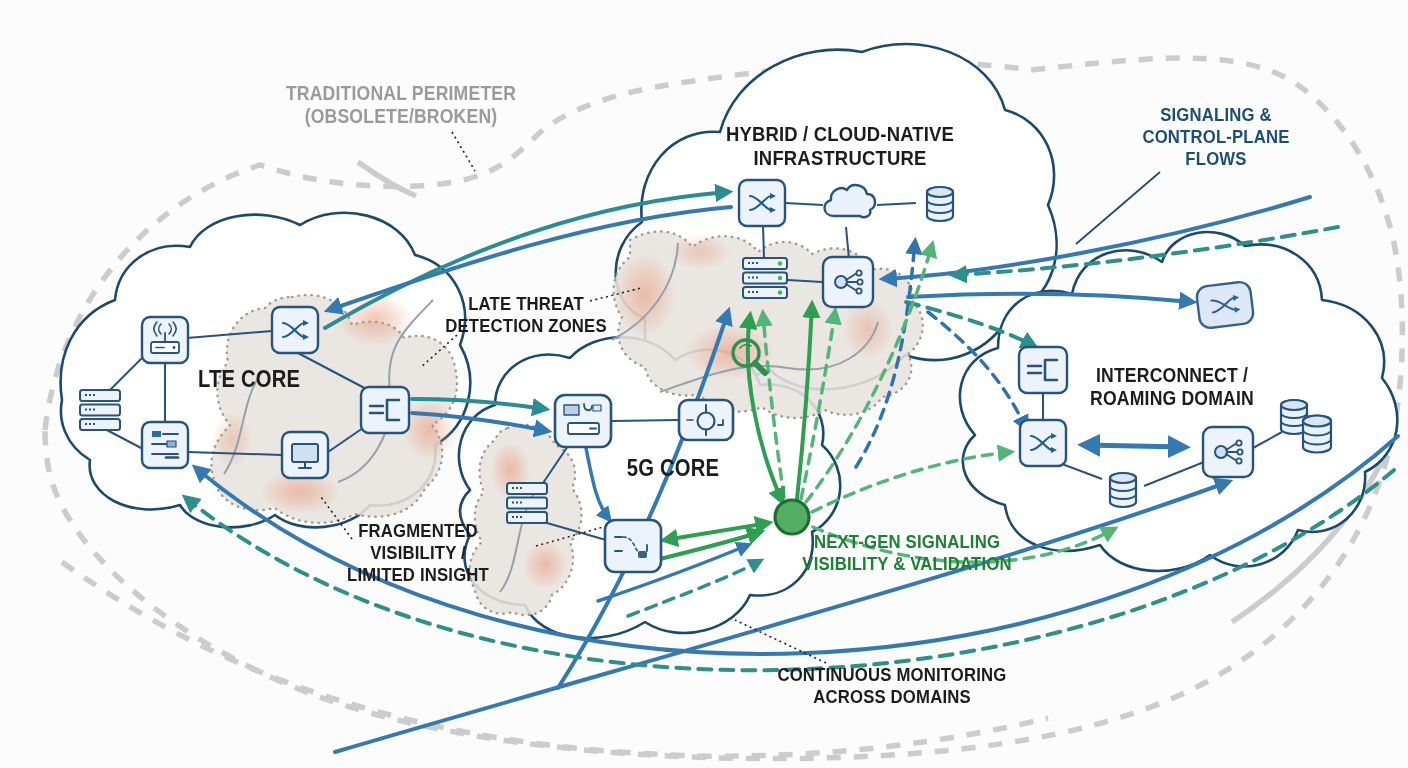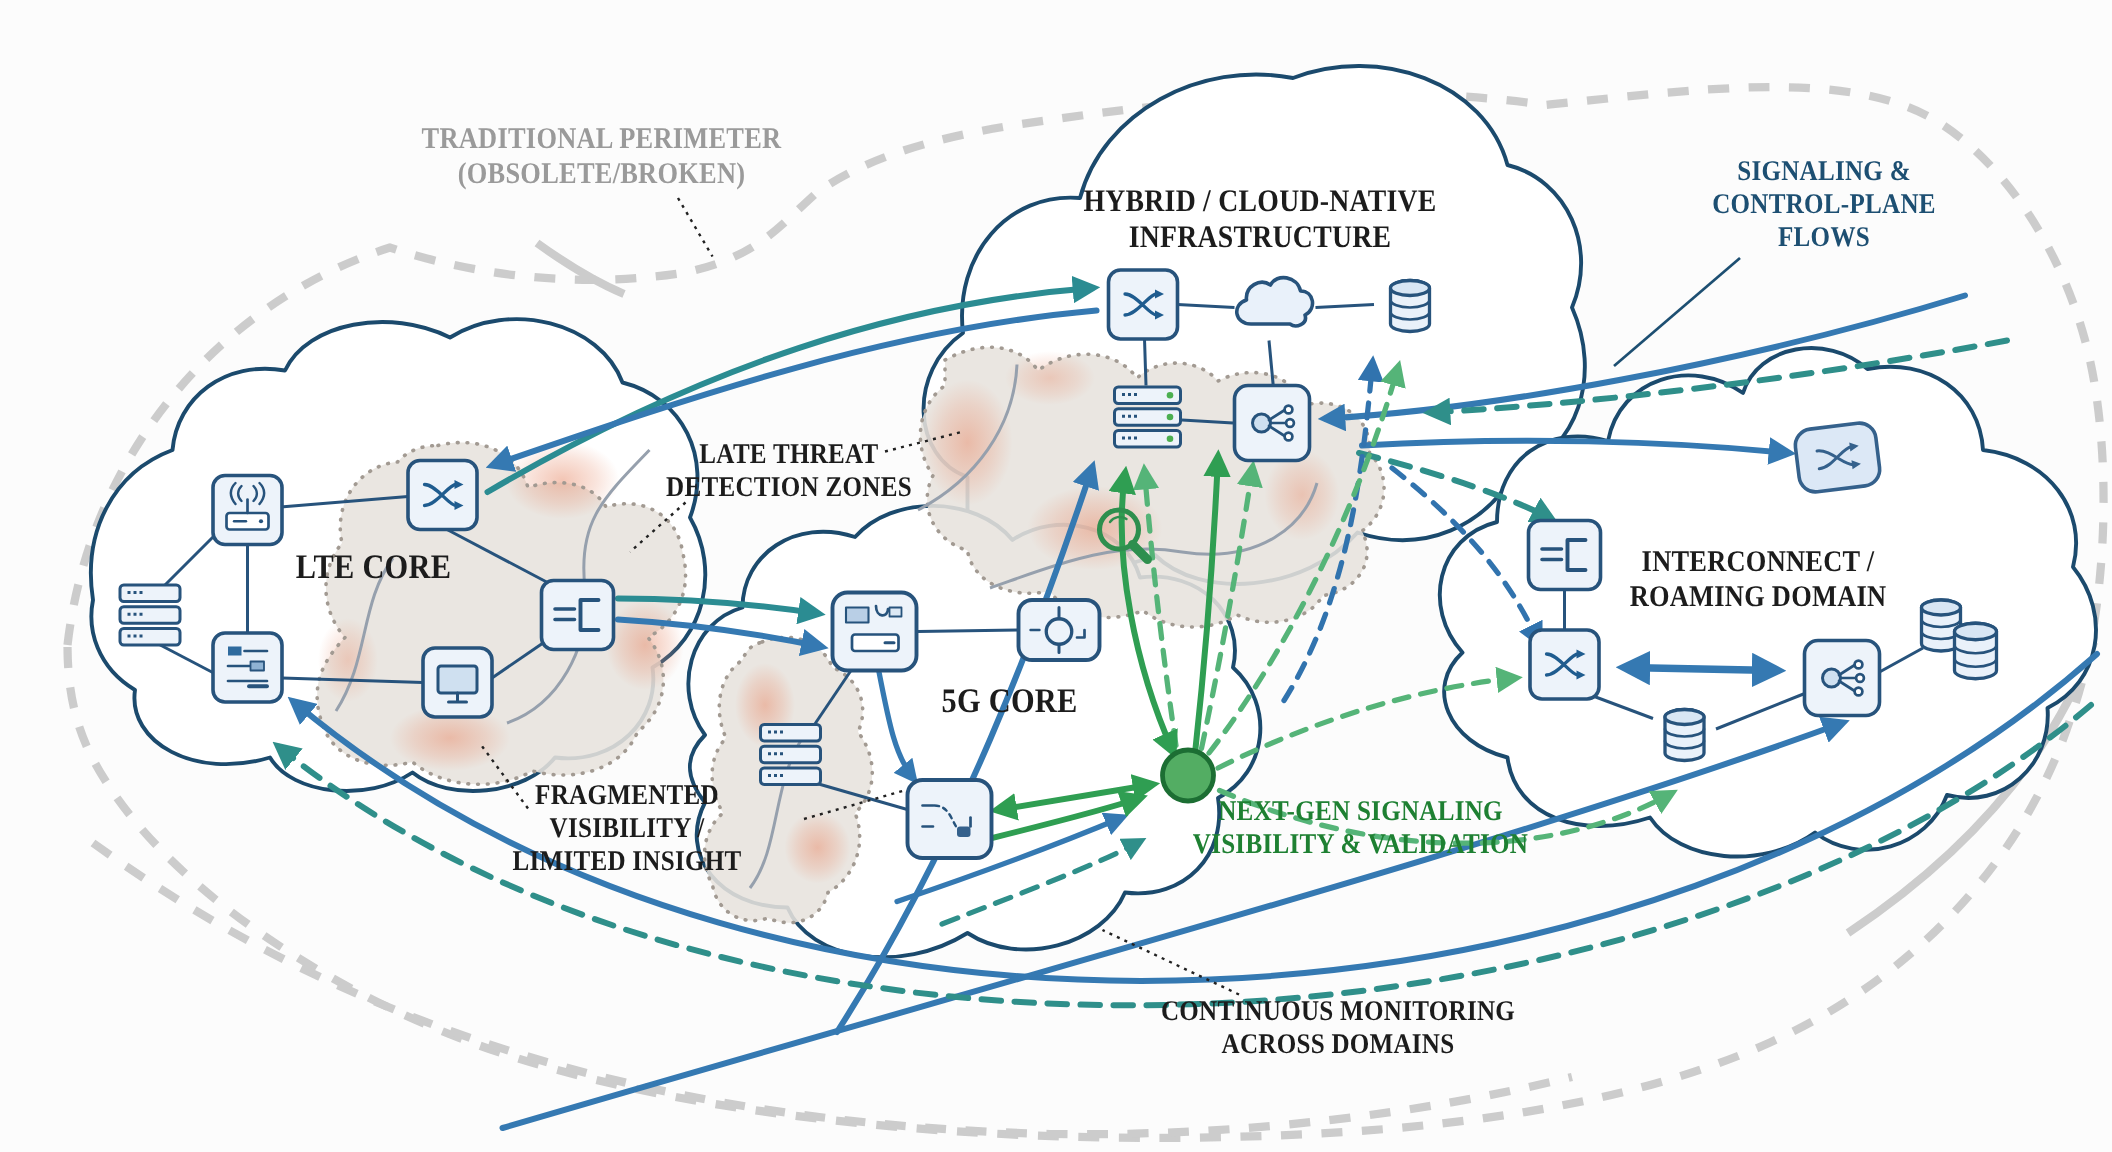--- a/index.html
+++ b/index.html
@@ -1,17 +1,17 @@
 <!DOCTYPE html>
 <html><head>
 <meta charset="utf-8">
 <style>
   html,body{margin:0;padding:0;background:#ffffff;}
   .stage{position:relative;width:1408px;height:768px;background:#fcfcfc;overflow:hidden;
-         font-family:Liberation Serif, serif;}
+         font-family:Liberation Sans, sans-serif;}
   .stage svg{position:absolute;left:0;top:0;}
   .lbl{position:absolute;transform:translate(-50%,-50%) scaleX(0.88);text-align:center;
        font-weight:700;line-height:1.16;white-space:nowrap;letter-spacing:0.2px;}
   .lbl span{display:block;}
   .lbl-black{color:#1c1c1c;}
   .lbl-gray{color:#9a9a9a;}
   .lbl-navy{color:#1d4f72;}
   .lbl-green{color:#1e8032;}
   .fs19{font-size:19px;}
   .fs20{font-size:20px;}

